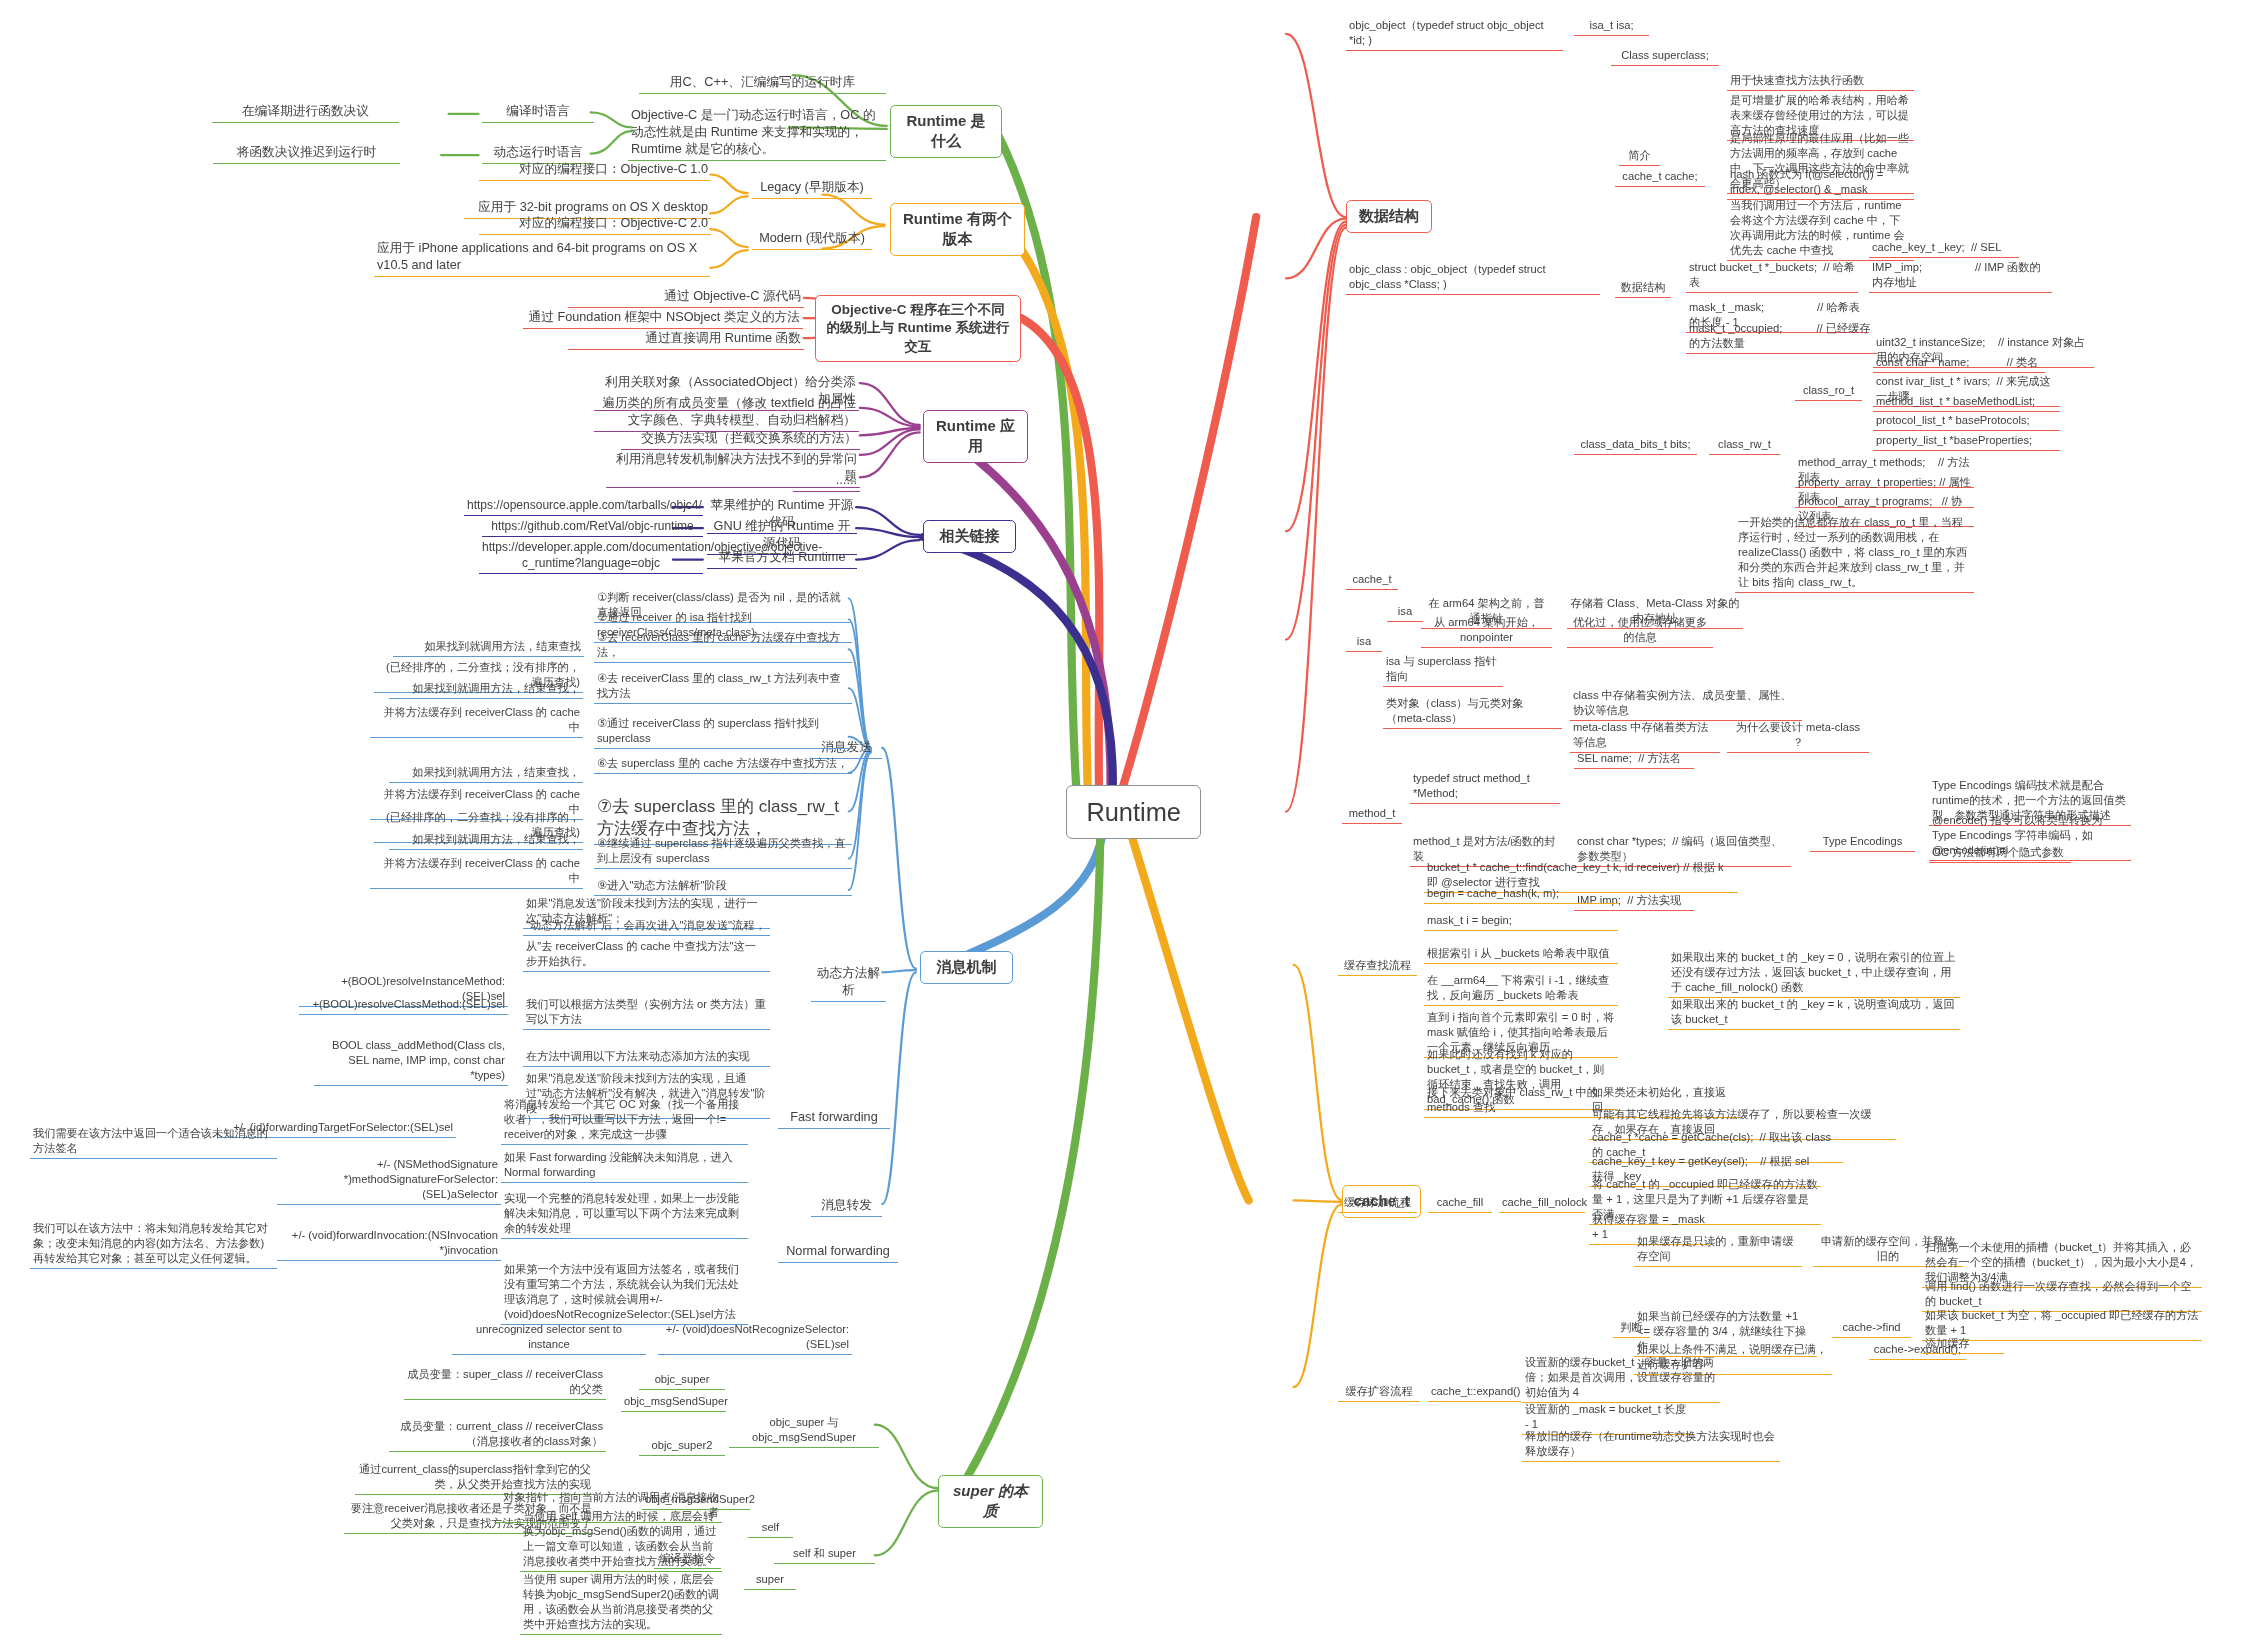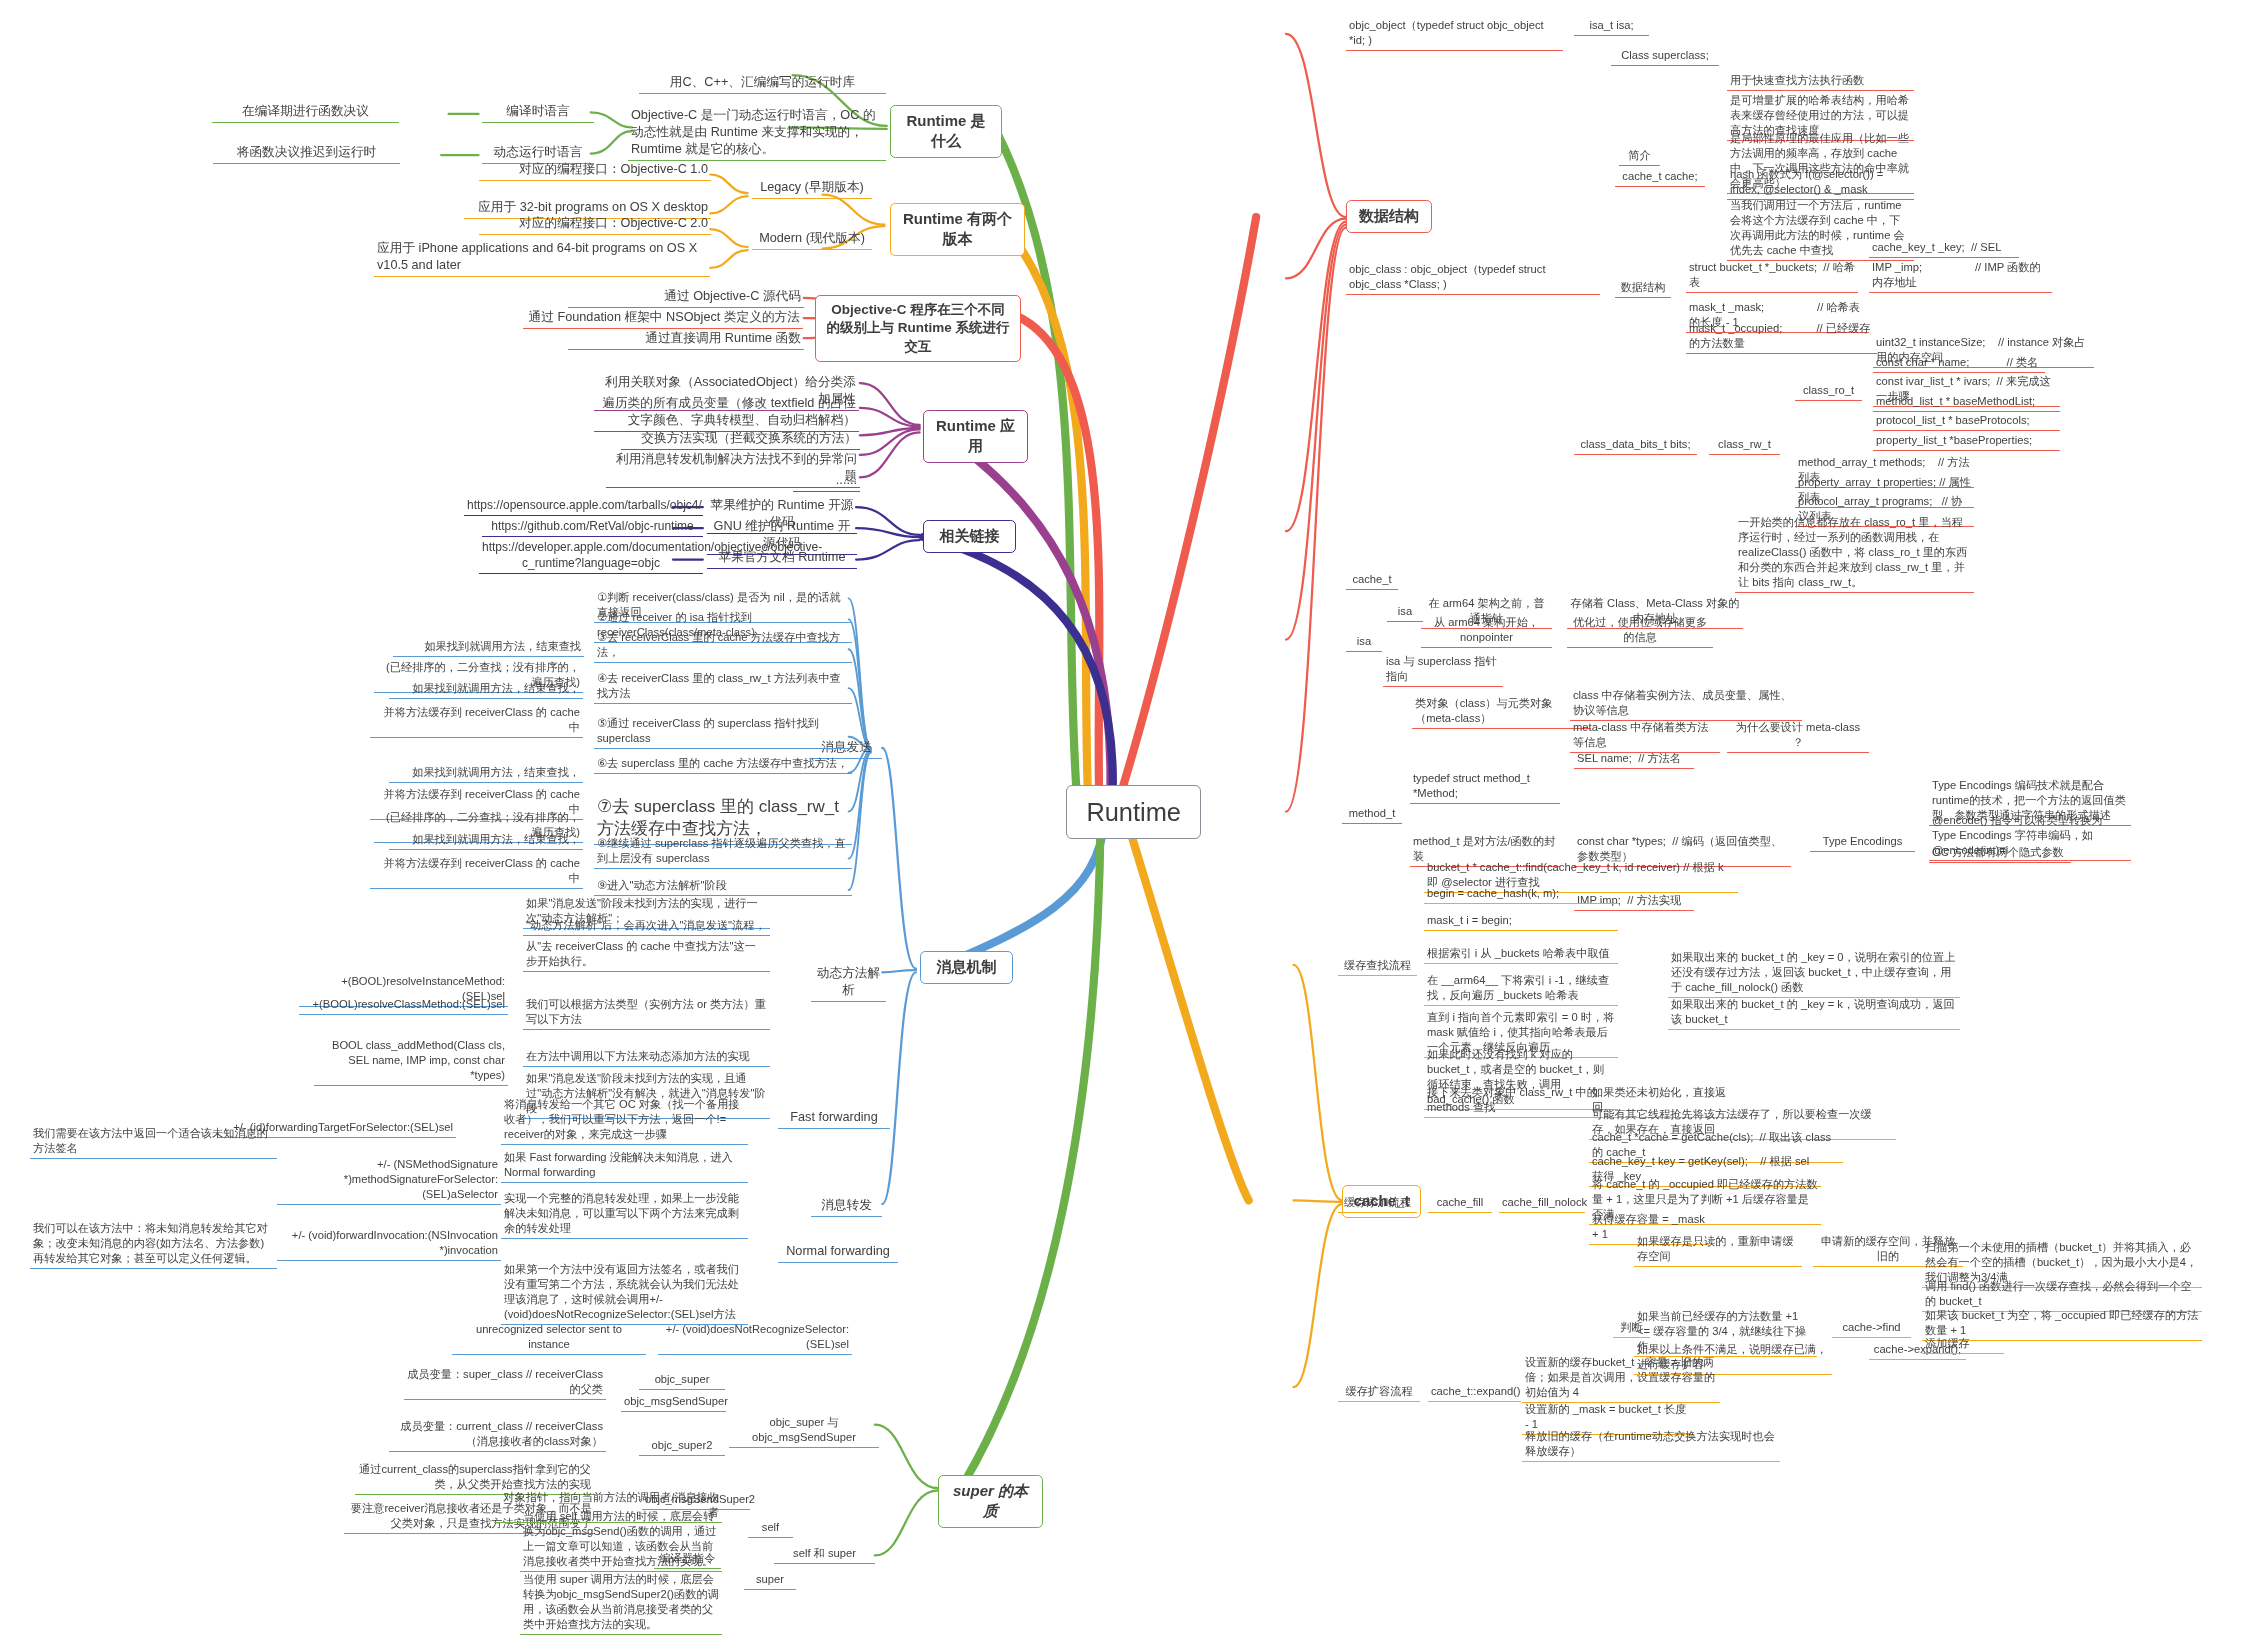--- a/index.html
+++ b/index.html
@@ -283,21 +283,21 @@
   <div class="node leaf" style="left:1735px; top:513px; width:239px; border-color:#ef5b4c; font-size:11.2px;">一开始类的信息都存放在 class_ro_t 里，当程序运行时，经过一系列的函数调用栈，在 realizeClass() 函数中，将 class_ro_t 里的东西和分类的东西合并起来放到 class_rw_t 里，并让 bits 指向 class_rw_t。</div>
 
   <div class="node leaf ctr" style="left:1346px; top:570px; width:52px; border-color:#ef5b4c; font-size:11.2px;">cache_t</div>
   <div class="node leaf ctr" style="left:1346px; top:632px; width:36px; border-color:#ef5b4c; font-size:11.2px;">isa</div>
   <div class="node leaf ctr" style="left:1387px; top:602px; width:36px; border-color:#ef5b4c; font-size:11.2px;">isa</div>
   <div class="node leaf ctr" style="left:1421px; top:594px; width:131px; border-color:#ef5b4c; font-size:11.2px;">在 arm64 架构之前，普通指针</div>
   <div class="node leaf ctr" style="left:1421px; top:613px; width:131px; border-color:#ef5b4c; font-size:11.2px;">从 arm64 架构开始，nonpointer</div>
   <div class="node leaf ctr" style="left:1567px; top:594px; width:176px; border-color:#ef5b4c; font-size:11.2px;">存储着 Class、Meta-Class 对象的内存地址</div>
   <div class="node leaf ctr" style="left:1567px; top:613px; width:146px; border-color:#ef5b4c; font-size:11.2px;">优化过，使用位域存储更多的信息</div>
   <div class="node leaf" style="left:1383px; top:652px; width:120px; border-color:#ef5b4c; font-size:11.2px;">isa 与 superclass 指针指向</div>
-  <div class="node leaf" style="left:1383px; top:694px; width:179px; border-color:#ef5b4c; font-size:11.2px;margin-left:29px;">类对象（class）与元类对象（meta-class）</div>
+  <div class="node leaf" style="left:1383px; top:694px; width:179px; border-color:#ef5b4c; font-size:11.2px;">类对象（class）与元类对象（meta-class）</div>
   <div class="node leaf" style="left:1570px; top:686px; width:232px; border-color:#ef5b4c; font-size:11.2px;">class 中存储着实例方法、成员变量、属性、协议等信息</div>
   <div class="node leaf" style="left:1570px; top:718px; width:150px; border-color:#ef5b4c; font-size:11.2px;">meta-class 中存储着类方法等信息</div>
   <div class="node leaf ctr" style="left:1727px; top:718px; width:142px; border-color:#ef5b4c; font-size:11.2px;">为什么要设计 meta-class ？</div>
 
   <div class="node leaf ctr" style="left:1342px; top:804px; width:60px; border-color:#ef5b4c; font-size:11.2px;">method_t</div>
   <div class="node leaf" style="left:1410px; top:832px; width:150px; border-color:#ef5b4c; font-size:11.2px;">method_t 是对方法/函数的封装</div>
   <div class="node leaf ctr" style="left:1410px; top:839px; width:150px; border-color:#ef5b4c; font-size:11.2px; opacity:0;"></div>
   <div class="node leaf" style="left:1410px; top:769px; width:150px; border-color:#ef5b4c; font-size:11.2px;">typedef struct method_t *Method;</div>
   <div class="node leaf" style="left:1570px; top:684px; width:0px; border:none;"></div>
   <div class="node leaf" style="left:1574px; top:749px; width:120px; border-color:#ef5b4c; font-size:11.2px;">SEL name;  // 方法名</div>

